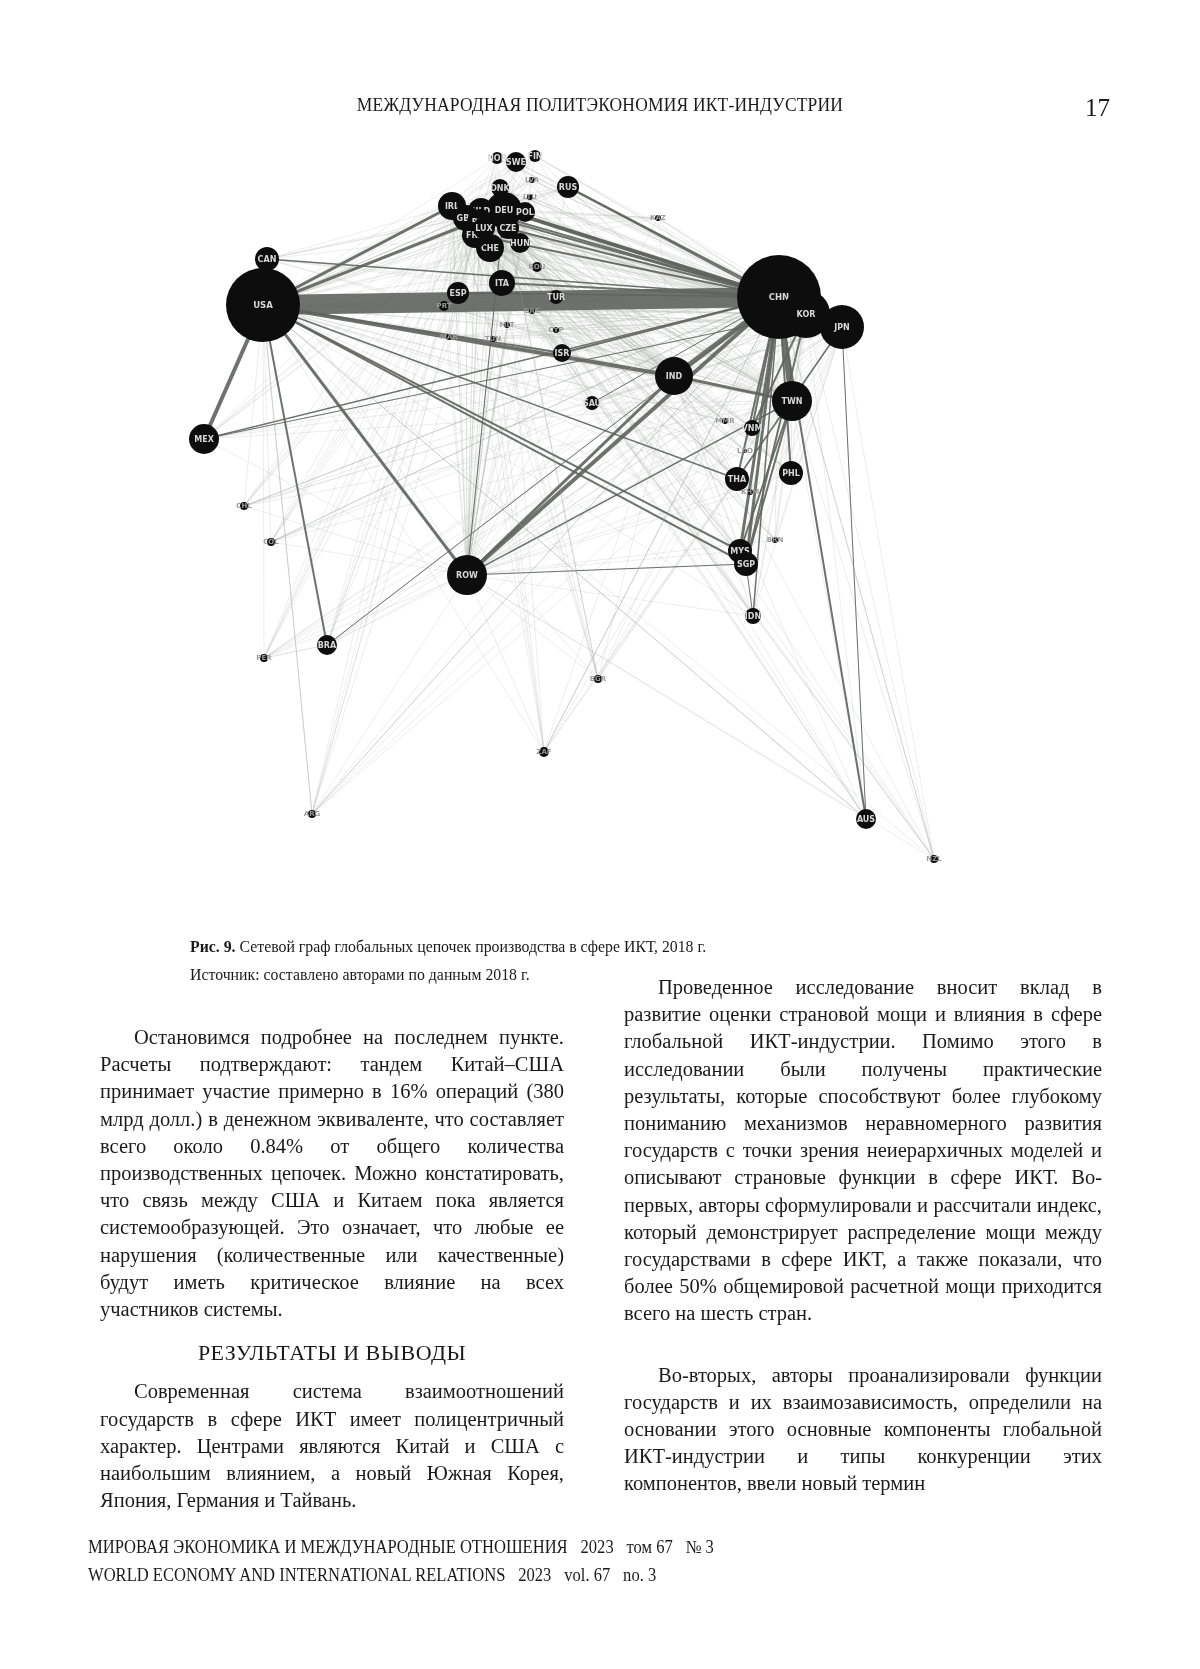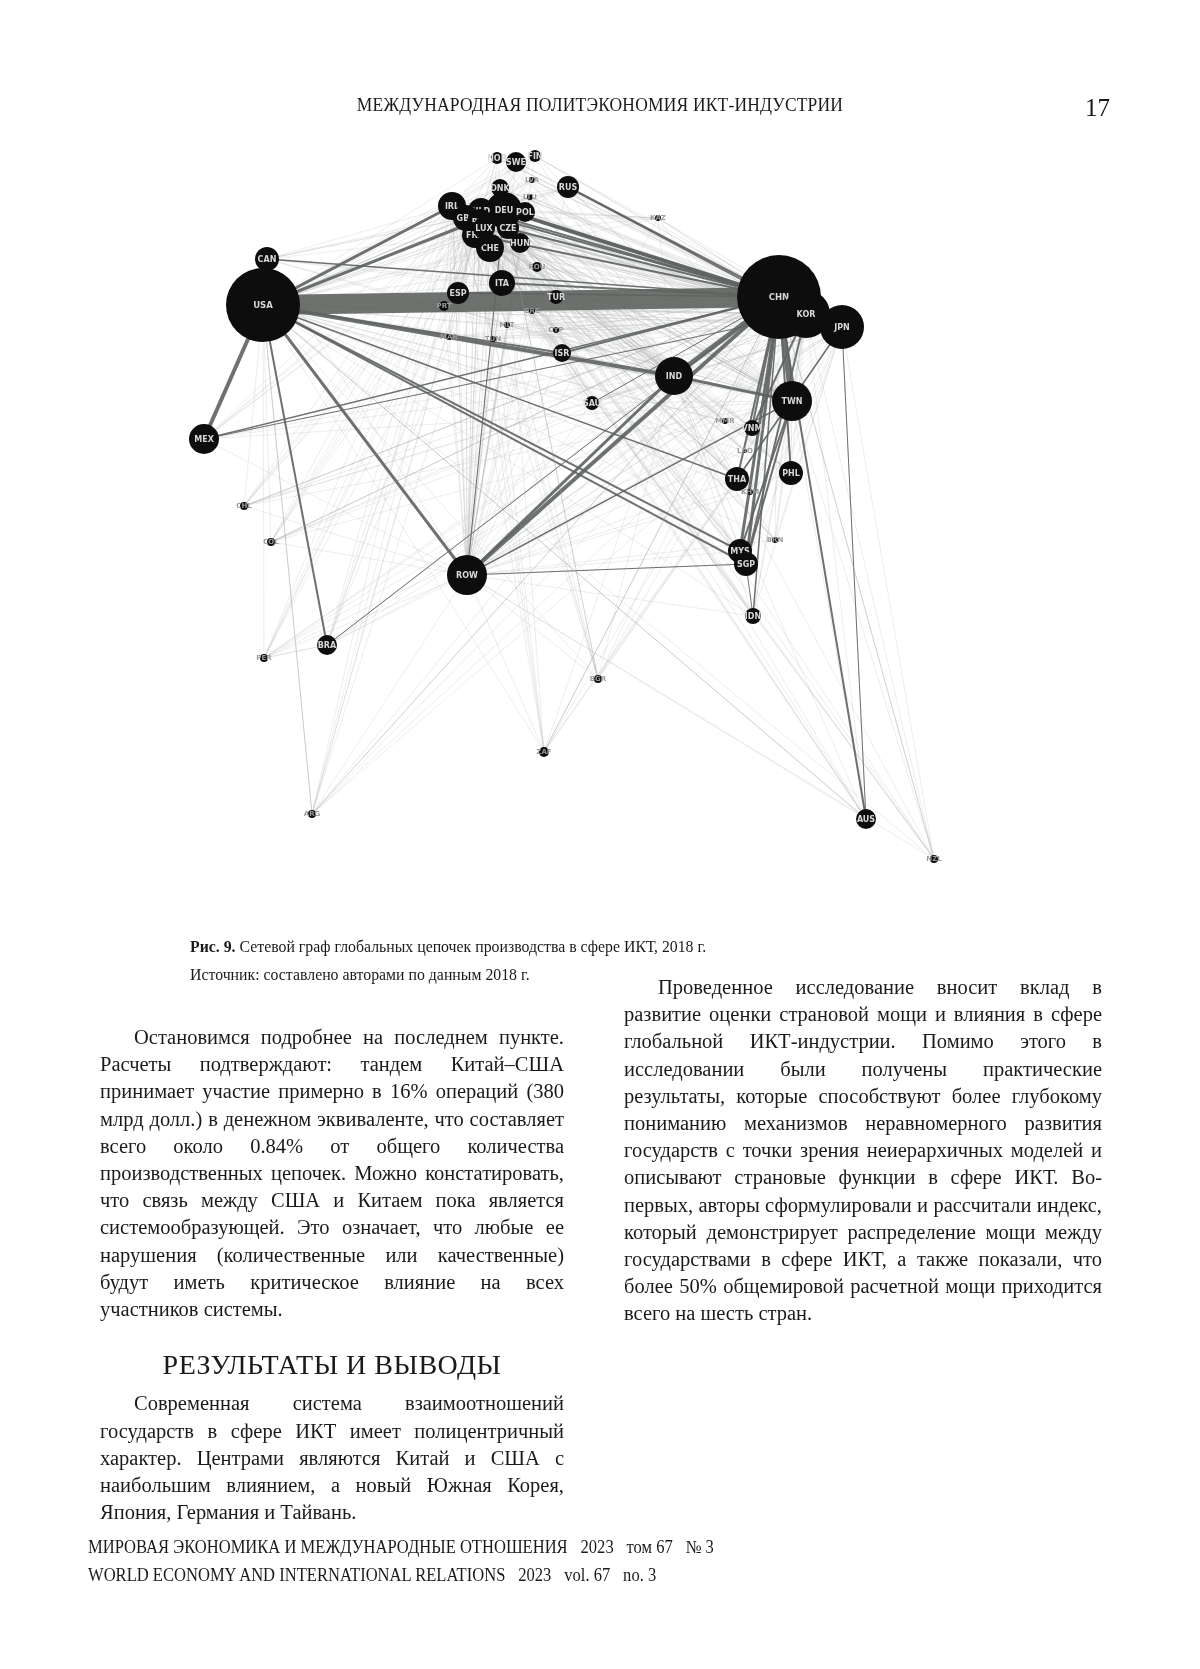--- a/index.html
+++ b/index.html
@@ -11,21 +11,21 @@
   #graph { position:absolute; left:0; top:140px; width:1200px; height:790px; }
   .node-label { font-family:"DejaVu Sans", sans-serif; font-weight:bold; fill:#d8d8d8; text-anchor:middle; dominant-baseline:central; }
   .node-label.small { fill:#9a9a9a; }
   .caption { position:absolute; left:190px; top:937px; font-size:17px; transform-origin:left; transform:scaleX(0.93); white-space:nowrap; }
   .caption b { font-weight:bold; }
   .source { position:absolute; left:190px; top:965px; font-size:17px; transform-origin:left; transform:scaleX(0.93); white-space:nowrap; }
   .col { position:absolute; font-size:20.5px; line-height:27.2px; text-align:justify; }
   .col p { margin:12px; text-indent:34px; }
   .col-left { left:88px; top:1012px; width:488px; }
   .col-right { left:612px; top:962px; width:502px; }
-  .section-title { text-align:center; font-size:28px; letter-spacing:0.5px; margin:28px 0 8px 0; text-indent:0 !important; }
+  .section-title { text-align:center; font-size:22px; letter-spacing:0.5px; margin:16px 0 8px 0; text-indent:0 !important; }
   .gap { height:10px; }
   .footer1, .footer2 { position:absolute; left:88px; font-size:18px; white-space:nowrap; transform-origin:left; transform:scaleX(0.92); }
   .footer1 { top:1537px; }
   .footer2 { top:1565px; }
   .footer1 span, .footer2 span { margin-left:14px; }
 </style>
 </head>
 <body>
 
 <div class="running-head">МЕЖДУНАРОДНАЯ ПОЛИТЭКОНОМИЯ ИКТ-ИНДУСТРИИ</div>
@@ -1038,20 +1038,21 @@
 
 <div class="col col-left">
   <p>Остановимся подробнее на последнем пункте. Расчеты подтверждают: тандем Китай–США принимает участие примерно в 16% операций (380 млрд долл.) в денежном эквиваленте, что составляет всего около 0.84% от общего количества производственных цепочек. Можно констатировать, что связь между США и Китаем пока является системообразующей. Это означает, что любые ее нарушения (количественные или качественные) будут иметь критическое влияние на всех участников системы.</p>
   <div class="section-title">РЕЗУЛЬТАТЫ И ВЫВОДЫ</div>
   <p>Современная система взаимоотношений государств в сфере ИКТ имеет полицентричный характер. Центрами являются Китай и США с наибольшим влиянием, а новый Южная Корея, Япония, Германия и Тайвань.</p>
 </div>
 
 <div class="col col-right">
   <p>Проведенное исследование вносит вклад в развитие оценки страновой мощи и влияния в сфере глобальной ИКТ-индустрии. Помимо этого в исследовании были получены практические результаты, которые способствуют более глубокому пониманию механизмов неравномерного развития государств с точки зрения неиерархичных моделей и описывают страновые функции в сфере ИКТ. Во-первых, авторы сформулировали и рассчитали индекс, который демонстрирует распределение мощи между государствами в сфере ИКТ, а также показали, что более 50% общемировой расчетной мощи приходится всего на шесть стран.</p>
   <div class="gap"></div>
+  <p>Во-вторых, авторы проанализировали функции государств и их взаимозависимость, определили на основании этого основные компоненты глобальной ИКТ-индустрии и типы конкуренции этих компонентов, ввели новый термин</p>
 </div>
 
 <div class="footer1">
   <span style="margin-left:0">МИРОВАЯ ЭКОНОМИКА И МЕЖДУНАРОДНЫЕ ОТНОШЕНИЯ</span><span>2023</span><span>том 67</span><span>№ 3</span>
 </div>
 <div class="footer2">
   <span style="margin-left:0">WORLD ECONOMY AND INTERNATIONAL RELATIONS</span><span>2023</span><span>vol. 67</span><span>no. 3</span>
 </div>
 
 </body></html>

